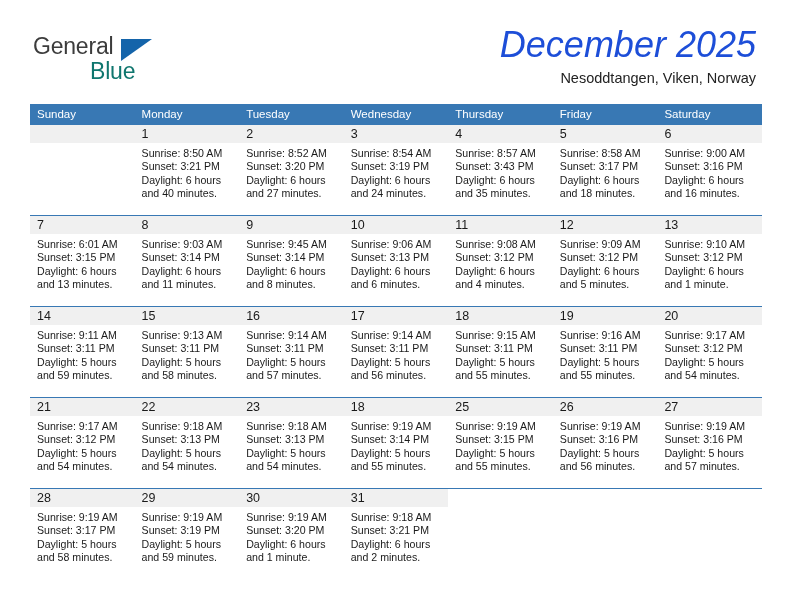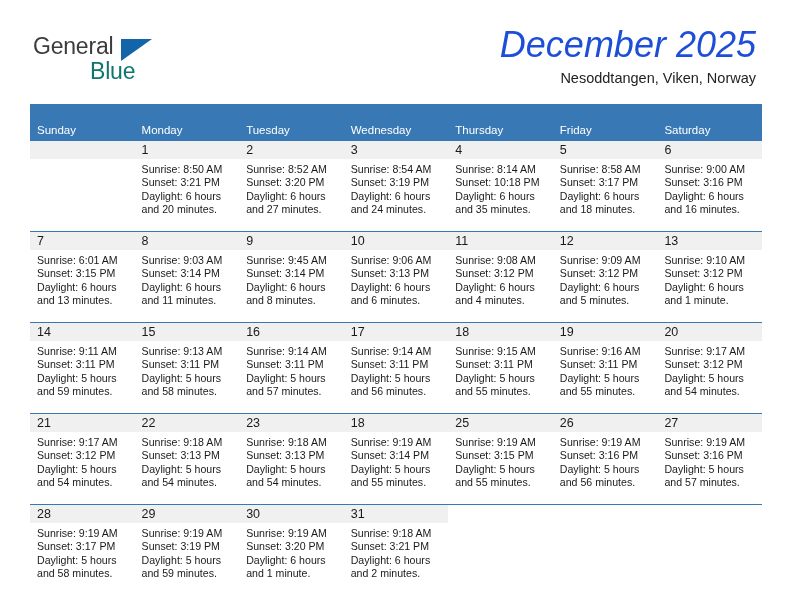--- a/index.html
+++ b/index.html
@@ -95,21 +95,21 @@
     table-layout: fixed;
   }
   .calendar col { width: 104.57px; }
 
   thead th {
     background: #3878b4;
     color: #ffffff;
     font-size: 11.5px;
     font-weight: normal;
     text-align: left;
-    padding: 20px 0 4px 7px;
+    padding: 4px 0 4px 7px;
     height: 13px;
     line-height: 13px;
     border: none;
   }
 
   tbody td {
     vertical-align: top;
     padding: 0;
     border: none;
     height: 90px;
@@ -195,21 +195,21 @@
               <div class="cell-body"></div>
             </div>
           </td>
           <td>
             <div class="cell-inner">
               <div class="daynum-band">1</div>
               <div class="cell-body">
                 <div>Sunrise: 8:50 AM</div>
                 <div>Sunset: 3:21 PM</div>
                 <div>Daylight: 6 hours</div>
-                <div>and 20 minutes.</div>
+                <div>and 40 minutes.</div>
               </div>
             </div>
           </td>
           <td>
             <div class="cell-inner">
               <div class="daynum-band">2</div>
               <div class="cell-body">
                 <div>Sunrise: 8:52 AM</div>
                 <div>Sunset: 3:20 PM</div>
                 <div>Daylight: 6 hours</div>
@@ -225,22 +225,22 @@
                 <div>Sunset: 3:19 PM</div>
                 <div>Daylight: 6 hours</div>
                 <div>and 24 minutes.</div>
               </div>
             </div>
           </td>
           <td>
             <div class="cell-inner">
               <div class="daynum-band">4</div>
               <div class="cell-body">
-                <div>Sunrise: 8:14 AM</div>
-                <div>Sunset: 10:18 PM</div>
+                <div>Sunrise: 8:57 AM</div>
+                <div>Sunset: 3:43 PM</div>
                 <div>Daylight: 6 hours</div>
                 <div>and 35 minutes.</div>
               </div>
             </div>
           </td>
           <td>
             <div class="cell-inner">
               <div class="daynum-band">5</div>
               <div class="cell-body">
                 <div>Sunrise: 8:58 AM</div>

